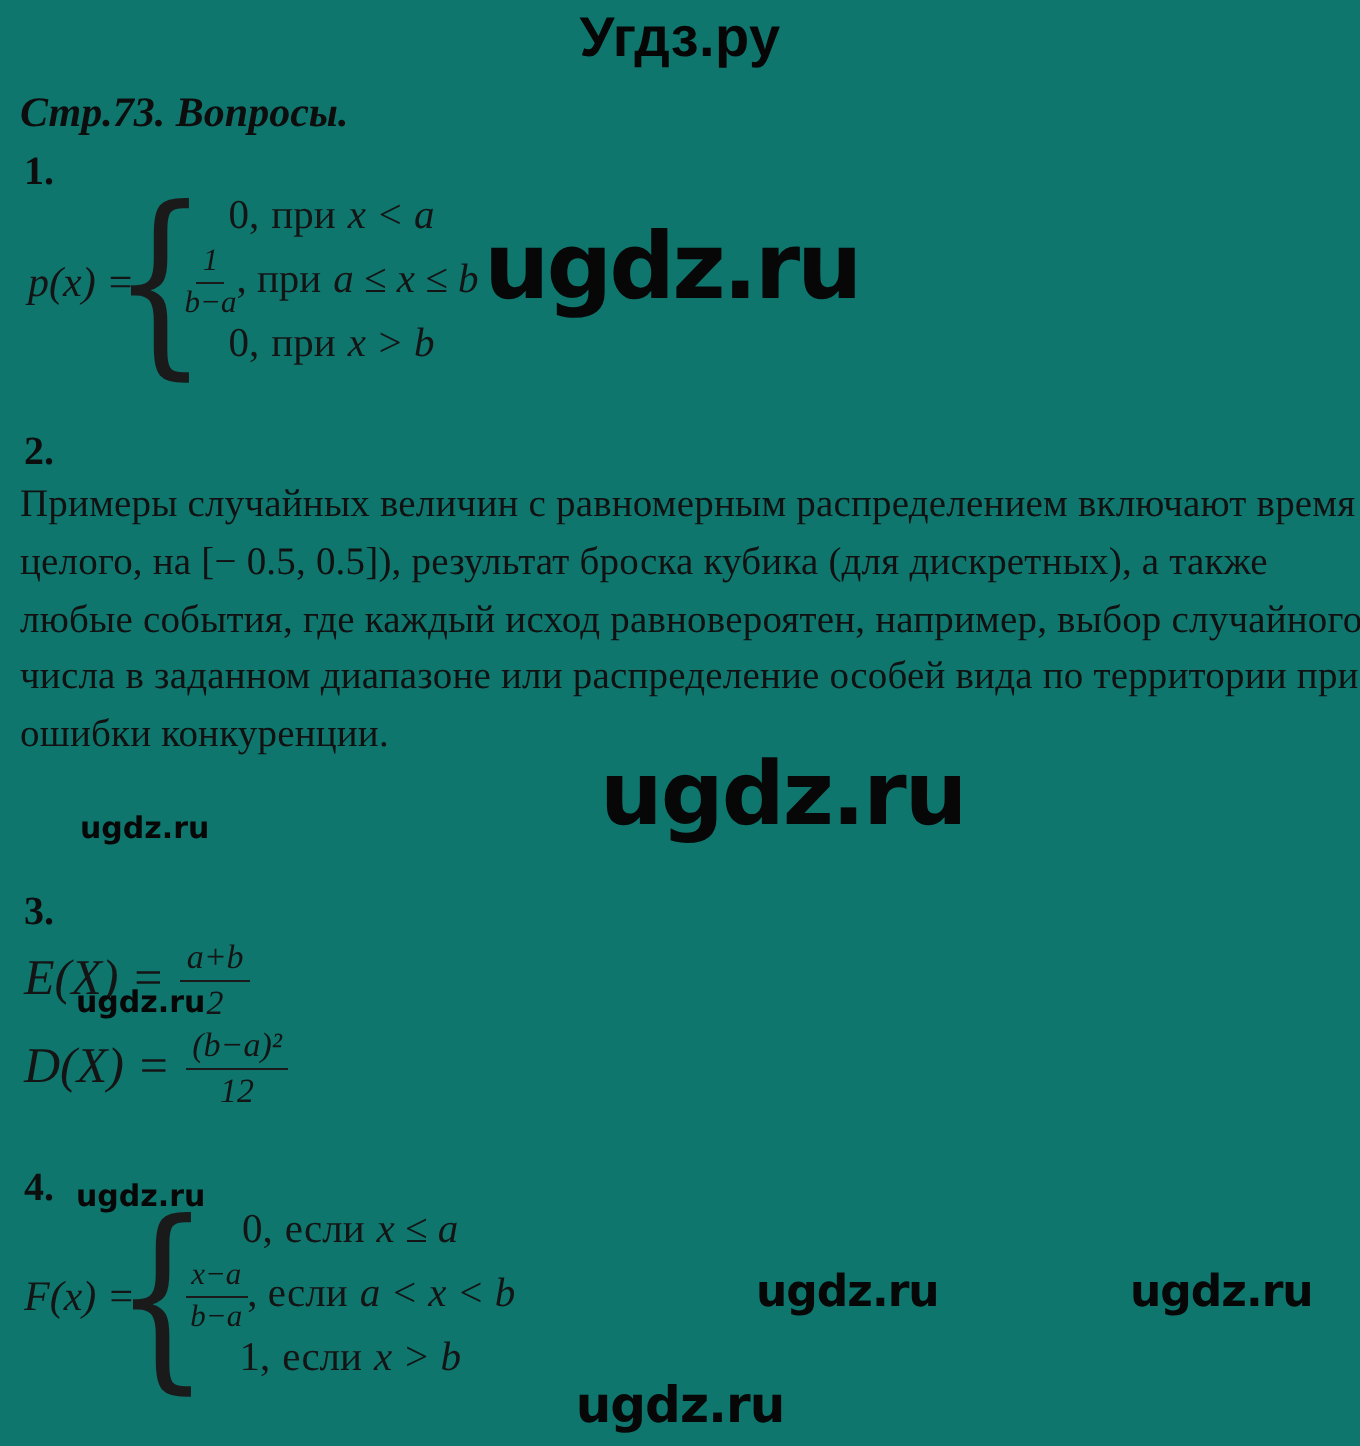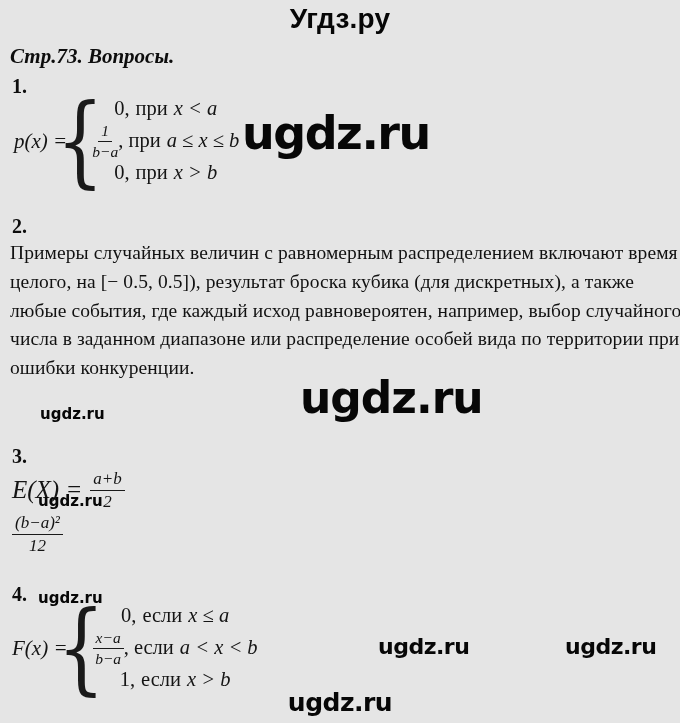--- a/index.html
+++ b/index.html
@@ -1,18 +1,18 @@
 <!DOCTYPE html>
 <html><head>
 <meta charset="utf-8">
 <style>
   * { margin:0; padding:0; box-sizing:border-box; }
   html,body { background:#ffffff; }
   .page {
-    position:relative; width:680px; height:723px; background:#e5e5e5;
+    position:relative; width:680px; height:723px; background:#0f766e;
     overflow:hidden; font-family:"Liberation Serif", serif; color:#141414;
   }
   .header-title {
     position:absolute; top:3px; left:0; right:0; text-align:center;
     font-family:"Liberation Sans", sans-serif; font-weight:bold;
     font-size:28px; color:#060606; letter-spacing:0.2px;
   }
   .heading {
     position:absolute; left:10px; top:44px; font-weight:bold;
     font-size:21px; color:#0d0d0d;font-style:italic;
@@ -116,20 +116,21 @@
   <div class="qnum" style="top:445px">3.</div>
   <div class="eq" style="left:12px; top:469px; height:42px;">
     <span class="elhs">E(X) =</span>
     <span class="frac">
         <span class="fnum">a+b</span>
         <span class="fden">2</span>
       </span>
   </div>
   <div class="wm wm-small wm-sB">ugdz.ru</div>
   <div class="eq" style="left:12px; top:513px; height:42px;">
+    <span class="elhs">D(X) =</span>
     <span class="frac">
         <span class="fnum">(b−a)²</span>
         <span class="fden">12</span>
       </span>
   </div>
 
   <div class="qnum" style="top:583px">4.</div>
   <div class="wm wm-small wm-sC">ugdz.ru</div>
   <div class="formula" style="left:12px; top:604px; height:88px;">
     <span class="lhs">F(x) =</span>

